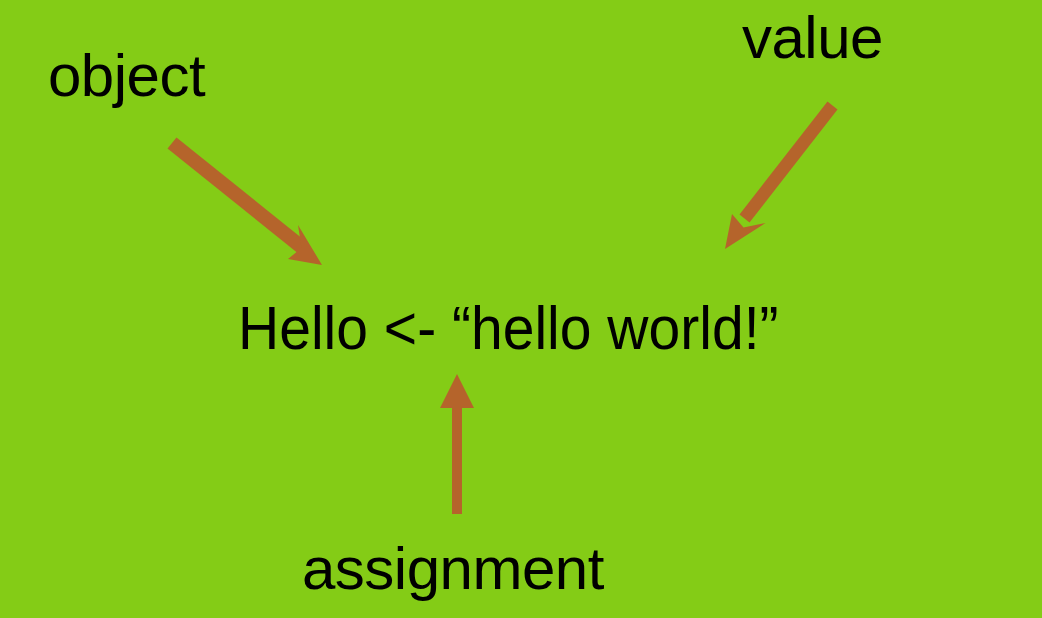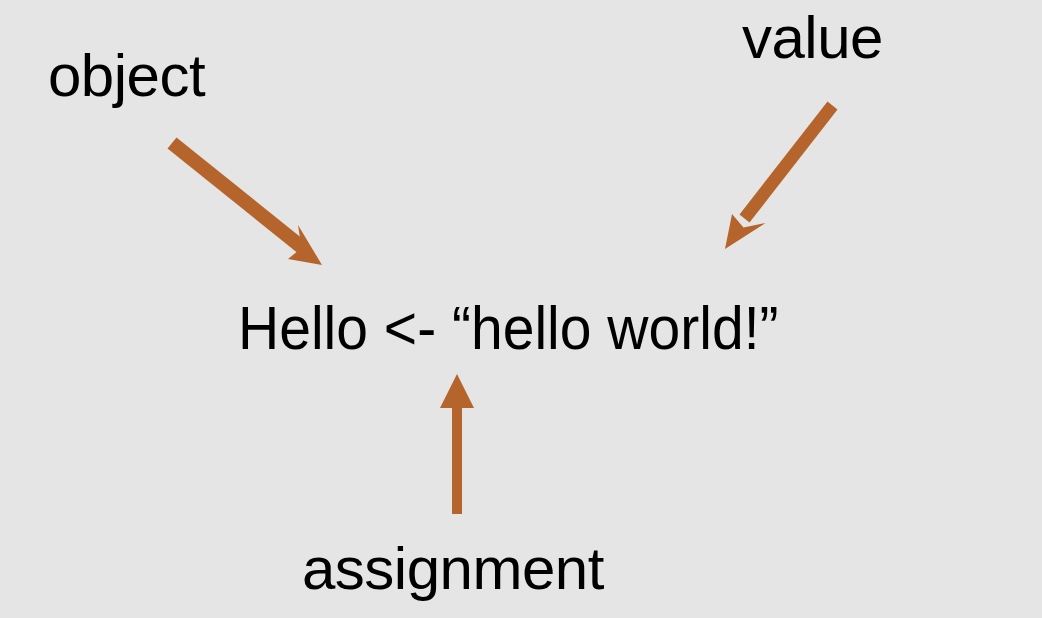--- a/index.html
+++ b/index.html
@@ -8,21 +8,21 @@
     padding: 0;
     background: #ffffff;
   }
   body {
     font-family: "Liberation Sans", sans-serif;
   }
   #canvas {
     position: relative;
     width: 1042px;
     height: 618px;
-    background: #e5e5e5;
+    background: #84cc16;
     overflow: hidden;
   }
   
   .label {
     position: absolute;
     color: #000000;
     font-family: "Liberation Sans", sans-serif;
     font-weight: 400;
     font-size: 60px;
     line-height: 1.0;

